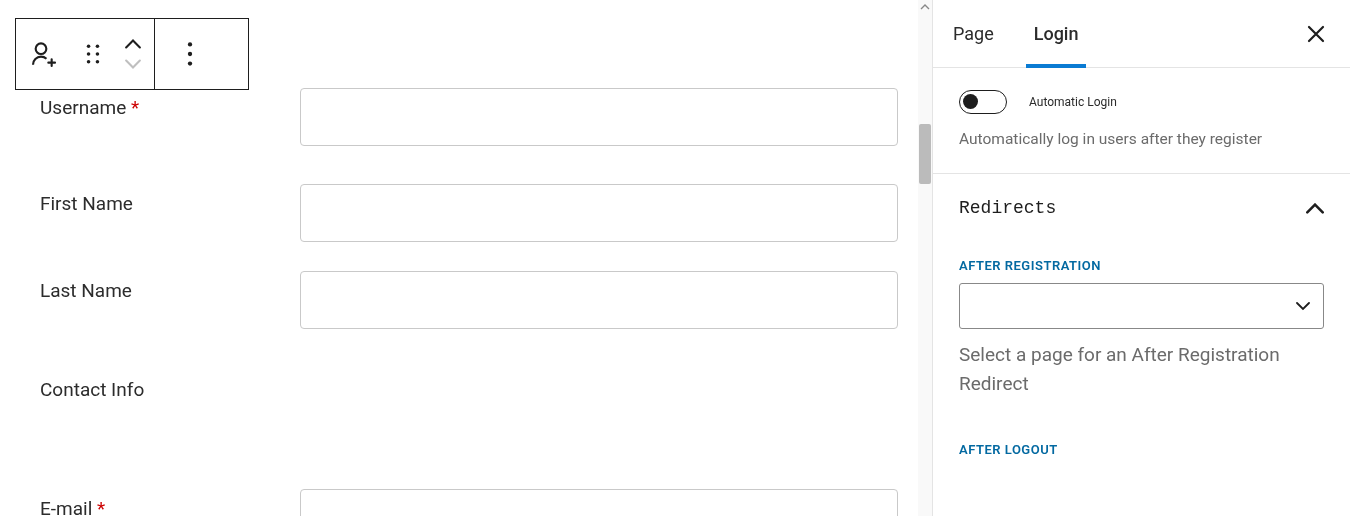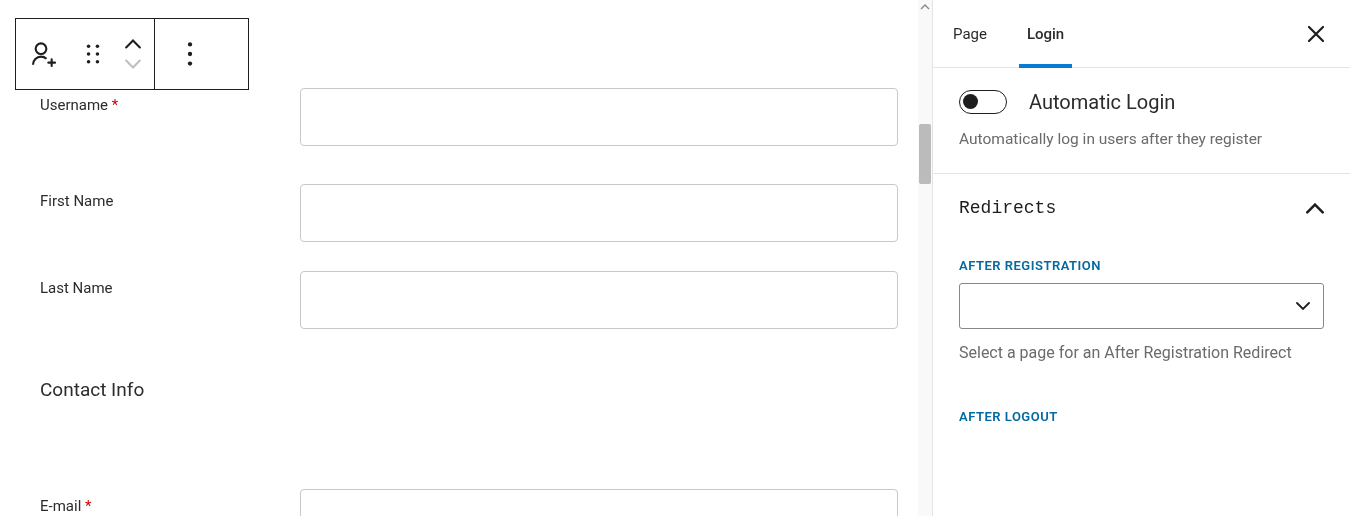--- a/index.html
+++ b/index.html
@@ -8,53 +8,53 @@
     .main-area { position: absolute; left: 0; top: 0; width: 918px; height: 516px; overflow: hidden; }
     .toolbar { position: absolute; left: 15px; top: 18px; width: 234px; height: 72px; background: #fff; border: 1px solid #1e1e1e; display: flex; align-items: stretch; }
     .toolbar-cell { display: flex; align-items: center; justify-content: center; }
     .toolbar-cell.icon-cell { width: 58px; }
     .toolbar-cell.drag-cell { width: 38px; }
     .toolbar-cell.arrows-cell { width: 42px; flex-direction: column; gap: 10px; justify-content: center; }
     .toolbar-cell.more-cell { width: 70px; border-left: 1px solid #1e1e1e; }
     .arrow-up, .arrow-down { width: 16px; height: 10px; }
     
     .form-row { display: flex; align-items: flex-start; position: absolute; left: 40px; right: 20px; }
-    .form-label { width: 260px; font-size: 15px; color: #2c2c2c; line-height: 1.3; padding-top: 8px; }
+    .form-label { width: 260px; font-size: 19px; color: #2c2c2c; line-height: 1.3; padding-top: 8px; }
     .form-label .required { color: #cc0000; }
     .form-input { flex: 1; max-width: 598px; height: 58px; border: 1px solid #c9c9c9; border-radius: 4px; background: #fff; padding: 0 14px; font-size: 16px; color: #333; }
     
     .heading-row { position: absolute; left: 40px; font-size: 19px; color: #2c2c2c; }
     
     .scroll-track { position: absolute; left: 918px; top: 0; width: 14px; height: 516px; background: #f9f9f9; }
     .scroll-thumb { position: absolute; left: 1px; top: 124px; width: 12px; height: 60px; background: #bbbbbb; border-radius: 2px; }
     .scroll-arrow-top { position: absolute; left: 2px; top: 2px; width: 10px; height: 10px; }
 
     .sidebar { position: absolute; left: 932px; top: 0; width: 418px; height: 516px; border-left: 1px solid #e4e4e4; overflow: hidden; }
     .sidebar-tabs { display: flex; align-items: center; height: 68px; border-bottom: 1px solid #e4e4e4; position: relative; }
-    .tab { font-size: 15px; color: #2b2b2b; padding: 0 20px; height: 68px; display: flex; align-items: center; cursor: pointer; font-weight: 400; }
+    .tab { font-size: 18px; color: #2b2b2b; padding: 0 20px; height: 68px; display: flex; align-items: center; cursor: pointer; font-weight: 400; }
     .tab.active { font-weight: 500; position: relative; }
     .tab.active::after { content: ""; position: absolute; left: 12px; right: 12px; bottom: 0; height: 4px; background: #0a7bd3; }
     .close-btn { position: absolute; right: 24px; top: 24px; width: 20px; height: 20px; cursor: pointer; }
     
     .panel-section { padding: 22px 26px; border-bottom: 1px solid #e4e4e4; }
     .toggle-row { display: flex; align-items: center; gap: 22px; }
     .toggle { position: relative; width: 48px; height: 24px; border: 1.5px solid #1e1e1e; border-radius: 14px; background: #fff; cursor: pointer; }
     .toggle-knob { position: absolute; left: 3px; top: 3px; width: 15px; height: 15px; background: #1e1e1e; border-radius: 50%; }
-    .toggle-label { font-size: 20px; color: #2b2b2b; }
+    .toggle-label { font-size: 12px; color: #2b2b2b; }
     .help-text { margin-top: 14px; font-size: 15.5px; color: #6b6b6b; line-height: 1.5; }
     
     .collapse-header { display: flex; align-items: center; justify-content: space-between; padding: 24px 26px; cursor: pointer; font-family: Liberation Mono, monospace; }
     .collapse-title { font-size: 18px; color: #1e1e1e; font-weight: 500; }
     
     .section-body { padding: 0 26px 24px; }
     .field-label { font-size: 13px; letter-spacing: 0.5px; color: #0369a1; text-transform: uppercase; font-weight: 600; margin-bottom: 10px; margin-top: 16px;}
     .select-wrap { position: relative; }
     .select { width: 100%; height: 46px; border: 1px solid #888888; border-radius: 3px; background: #fff; padding: 0 36px 0 12px; font-size: 15px; color: #2b2b2b; appearance: none; }
     .select-chevron { position: absolute; right: 14px; top: 50%; transform: translateY(-50%); pointer-events: none; }
-    .field-help { margin-top: 12px; font-size: 16px; color: #6b6b6b; line-height: 1.5; }
+    .field-help { margin-top: 12px; font-size: 19px; color: #6b6b6b; line-height: 1.5; }
   </style>
 </head>
 <body>
 
 <div class="main-area">
   <div class="toolbar">
     <div class="toolbar-cell icon-cell">
       <svg width="32" height="32" viewBox="0 0 24 24" fill="none" stroke="#1e1e1e" stroke-width="1.6">
         <circle cx="9" cy="8" r="4"></circle>
         <path d="M3 20c0-3.3 2.7-6 6-6 1.6 0 3 .6 4.1 1.6"></path>

